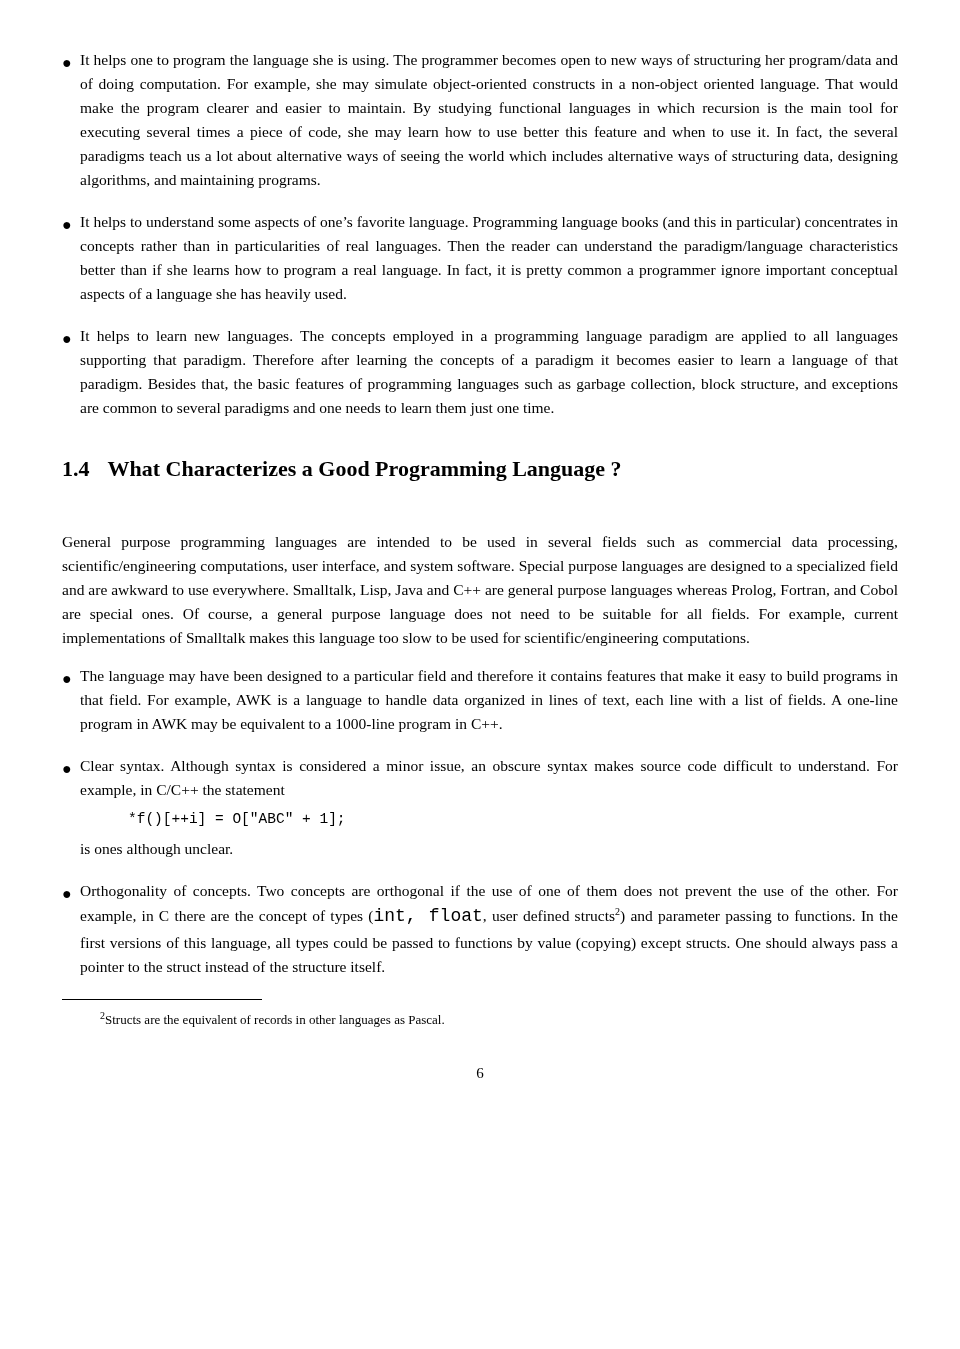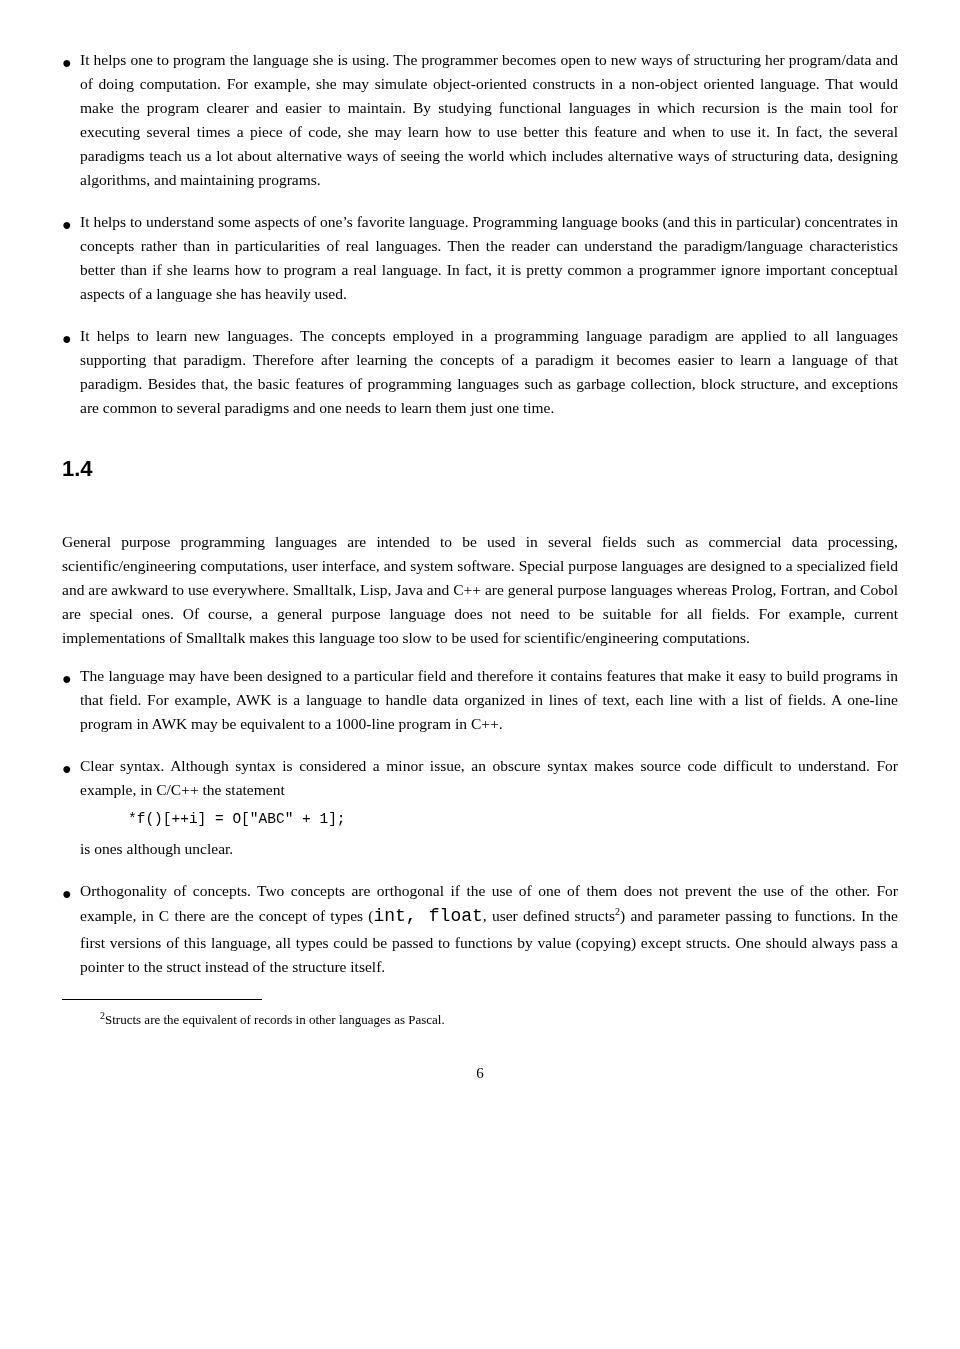--- a/index.html
+++ b/index.html
@@ -42,21 +42,21 @@
     }
     .section-heading {
       display: flex;
       align-items: baseline;
       margin: 32px 0 14px 0;
     }
     .section-number {
       font-size: 22px;
       font-weight: bold;
       margin-right: 18px;
-      font-family: Liberation Sans, sans-serif;
+      font-family: Liberation Serif, serif;
     }
     .section-title {
       font-size: 22px;
       font-weight: bold;
       font-family: Georgia, serif;
     }
     .body-text {
       text-align: justify;
       margin-bottom: 14px;
       margin-top: 44px;
@@ -114,20 +114,21 @@
 
     <li class="bullet-item">
       <span class="bullet-dot">●</span>
       <span class="bullet-content">It helps to learn new languages. The concepts employed in a programming language paradigm are applied to all languages supporting that paradigm. Therefore after learning the concepts of a paradigm it becomes easier to learn a language of that paradigm. Besides that, the basic features of programming languages such as garbage collection, block structure, and exceptions are common to several paradigms and one needs to learn them just one time.</span>
     </li>
 
   </ul>
 
   <div class="section-heading">
     <span class="section-number">1.4</span>
+    <span class="section-title">What Characterizes a Good Programming Language ?</span>
   </div>
 
   <p class="body-text">General purpose programming languages are intended to be used in several fields such as commercial data processing, scientific/engineering computations, user interface, and system software. Special purpose languages are designed to a specialized field and are awkward to use everywhere. Smalltalk, Lisp, Java and C++ are general purpose languages whereas Prolog, Fortran, and Cobol are special ones. Of course, a general purpose language does not need to be suitable for all fields. For example, current implementations of Smalltalk makes this language too slow to be used for scientific/engineering computations.</p>
 
   <ul class="bullet-list">
 
     <li class="bullet-item">
       <span class="bullet-dot">●</span>
       <span class="bullet-content">The language may have been designed to a particular field and therefore it contains features that make it easy to build programs in that field. For example, AWK is a language to handle data organized in lines of text, each line with a list of fields. A one-line program in AWK may be equivalent to a 1000-line program in C++.</span>
     </li>

